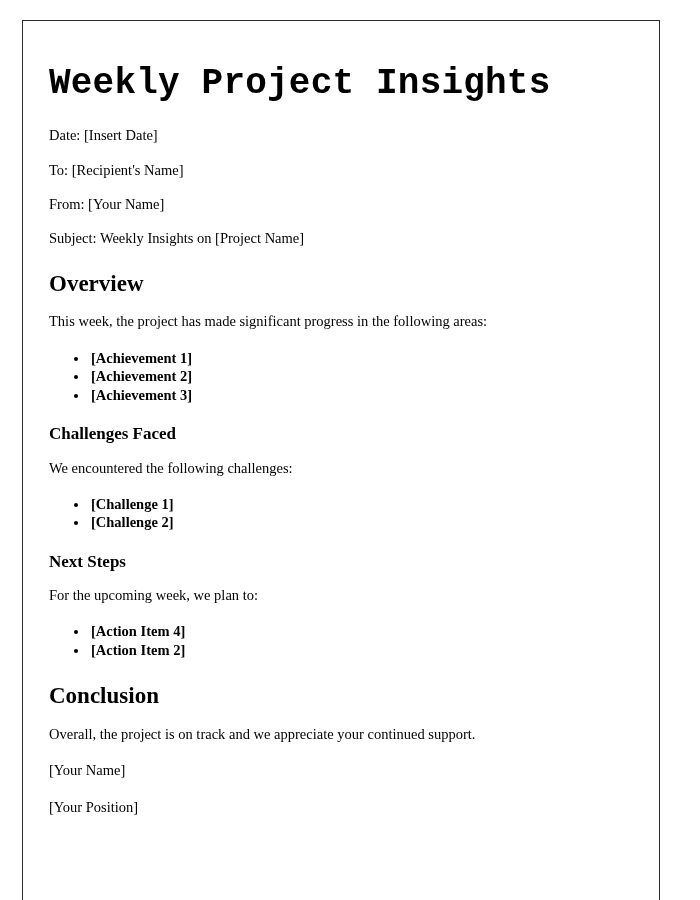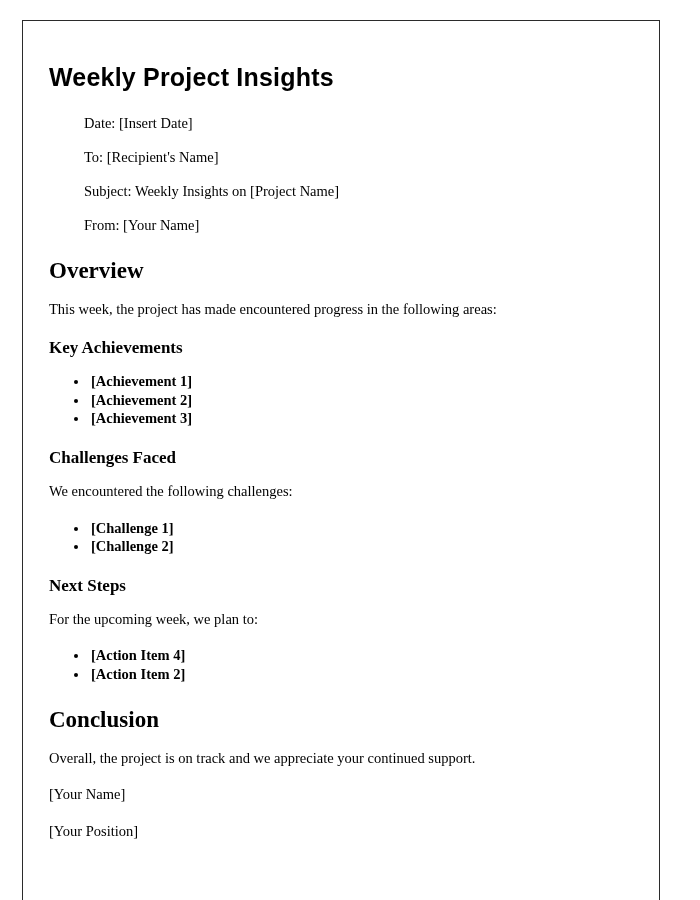--- a/index.html
+++ b/index.html
@@ -24,22 +24,22 @@
     border: 1px solid #2b2b2b;
     background: #ffffff;
     overflow: hidden;
   }
 
   .page-inner {
     padding: 26px 26px 0 26px;
   }
 
   h1.doc-title {
-    font-family: Liberation Sans, sans-serif;
-    font-size: 25px;
+    font-family: Liberation Mono, monospace;
+    font-size: 36px;
     font-weight: bold;
     color: #000000;
     margin: 16px 0 22px 0;
     line-height: 1.15;
     letter-spacing: 0.2px;
   }
 
   h2.section-title {
     font-family: Liberation Serif, serif;
     font-size: 23px;
@@ -75,46 +75,44 @@
     font-size: 14.5px;
     color: #000000;
     line-height: 1.28;
     margin: 0;
     padding-left: 2px;
     font-weight: bold;
   }
 
   .meta-block p.body-line {
     margin-bottom: 16px;
-    margin-left: 35px;
   }
 
   .signoff p.body-line {
     margin-bottom: 19px;
   }
 </style>
 </head>
 <body>
 
 <div class="page">
   <div class="page-inner">
 
     <h1 class="doc-title">Weekly Project Insights</h1>
 
     <div class="meta-block">
       <p class="body-line">Date: [Insert Date]</p>
       <p class="body-line">To: [Recipient's Name]</p>
+      <p class="body-line">From: [Your Name]</p>
       <p class="body-line">Subject: Weekly Insights on [Project Name]</p>
-      <p class="body-line">From: [Your Name]</p>
     </div>
 
     <h2 class="section-title">Overview</h2>
-    <p class="body-line">This week, the project has made encountered progress in the following areas:</p>
+    <p class="body-line">This week, the project has made significant progress in the following areas:</p>
 
-    <h3 class="subsection-title">Key Achievements</h3>
     <ul class="bullet-list">
       <li>[Achievement 1]</li>
       <li>[Achievement 2]</li>
       <li>[Achievement 3]</li>
     </ul>
 
     <h3 class="subsection-title">Challenges Faced</h3>
     <p class="body-line">We encountered the following challenges:</p>
     <ul class="bullet-list">
       <li>[Challenge 1]</li>

